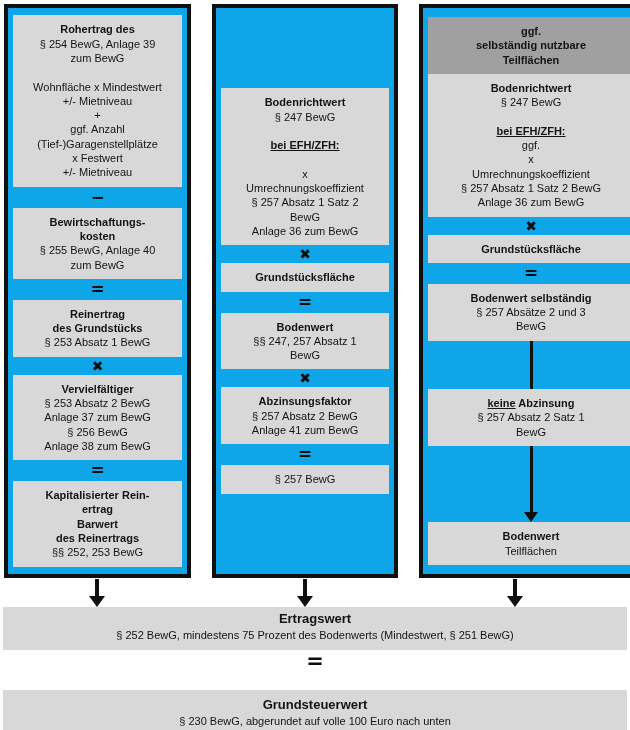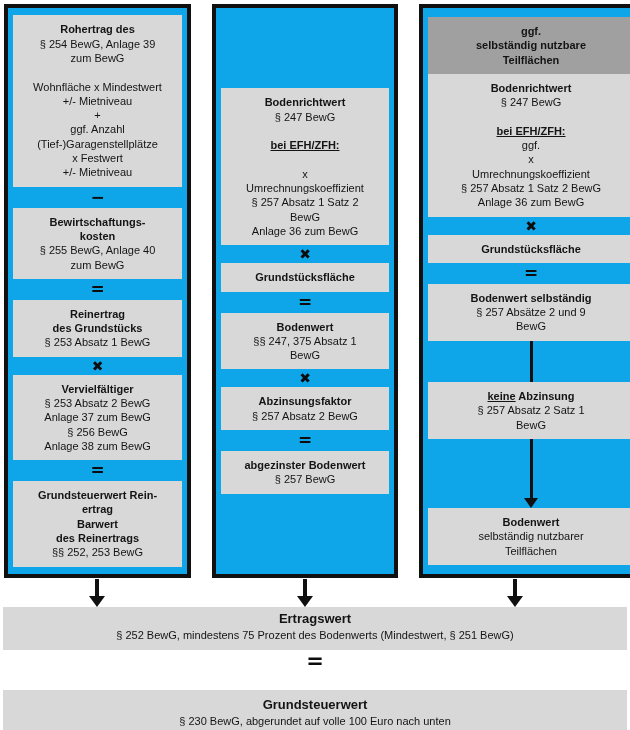--- a/index.html
+++ b/index.html
@@ -90,21 +90,21 @@
       <div class="op times">✖</div>
       <div class="box">
         <div class="line"><span class="bold">Vervielfältiger</span></div>
         <div class="line"><span>§ 253 Absatz 2 BewG</span></div>
         <div class="line"><span>Anlage 37 zum BewG</span></div>
         <div class="line"><span>§ 256 BewG</span></div>
         <div class="line"><span>Anlage 38 zum BewG</span></div>
       </div>
       <div class="op equals">=</div>
       <div class="box">
-        <div class="line"><span class="bold">Grundsteuerwert Rein-</span></div>
+        <div class="line"><span class="bold">Kapitalisierter Rein-</span></div>
         <div class="line"><span class="bold">ertrag</span></div>
         <div class="line"><span class="bold">Barwert</span></div>
         <div class="line"><span class="bold">des Reinertrags</span></div>
         <div class="line"><span>§§ 252, 253 BewG</span></div>
       </div>
     </div>
   <div class="col" id="col-1">
       <div class="box">
         <div class="line"><span class="bold">Bodenrichtwert</span></div>
         <div class="line"><span>§ 247 BewG</span></div>
@@ -117,31 +117,31 @@
         <div class="line"><span>BewG</span></div>
         <div class="line"><span>Anlage 36 zum BewG</span></div>
       </div>
       <div class="op times">✖</div>
       <div class="box">
         <div class="line"><span class="bold">Grundstücksfläche</span></div>
       </div>
       <div class="op equals">=</div>
       <div class="box">
         <div class="line"><span class="bold">Bodenwert</span></div>
-        <div class="line"><span>§§ 247, 375 Absatz 1</span></div>
+        <div class="line"><span>§§ 247, 257 Absatz 1</span></div>
         <div class="line"><span>BewG</span></div>
       </div>
       <div class="op times">✖</div>
       <div class="box">
         <div class="line"><span class="bold">Abzinsungsfaktor</span></div>
         <div class="line"><span>§ 257 Absatz 2 BewG</span></div>
-      </div>
-      <div class="op equals">=</div>
-      <div class="box">
-        <div class="line"><span class="bold">abgezinster Bodenwert</span></div>
+        <div class="line"><span>Anlage 41 zum BewG</span></div>
+      </div>
+      <div class="op equals">=</div>
+      <div class="box">
         <div class="line"><span>§ 257 BewG</span></div>
       </div>
     </div>
   <div class="col" id="col-2">
       <div class="box dark">
         <div class="line"><span class="bold">ggf.</span></div>
         <div class="line"><span class="bold">selbständig nutzbare</span></div>
         <div class="line"><span class="bold">Teilflächen</span></div>
       </div>
       <div class="box">
@@ -155,36 +155,35 @@
         <div class="line"><span>§ 257 Absatz 1 Satz 2 BewG</span></div>
         <div class="line"><span>Anlage 36 zum BewG</span></div>
       </div>
       <div class="op times">✖</div>
       <div class="box">
         <div class="line"><span class="bold">Grundstücksfläche</span></div>
       </div>
       <div class="op equals">=</div>
       <div class="box">
         <div class="line"><span class="bold">Bodenwert selbständig</span></div>
-        <div class="line"><span>§ 257 Absätze 2 und 9</span></div>
+        <div class="line"><span>§ 257 Absätze 2 und 3</span></div>
         <div class="line"><span>BewG</span></div>
       </div>
       <div class="connector"></div>
       <div class="box">
         <div class="line"><span class="bold ul">keine</span><span class="bold"> Abzinsung</span></div>
         <div class="line"><span>§ 257 Absatz 2 Satz 1</span></div>
         <div class="line"><span>BewG</span></div>
       </div>
       <div class="arrowwrap">
         <div class="shaft"></div>
         <div class="head"></div>
       </div>
       <div class="box">
         <div class="line"><span class="bold">Bodenwert</span></div>
-        <div class="line"><span>selbständig nutzbarer</span></div>
         <div class="line"><span>Teilflächen</span></div>
       </div>
     </div>
 
   <div class="bottom-arrow" id="arrow-a">
     <div class="shaft"></div>
     <div class="head"></div>
   </div>
   <div class="bottom-arrow" id="arrow-b">
     <div class="shaft"></div>

